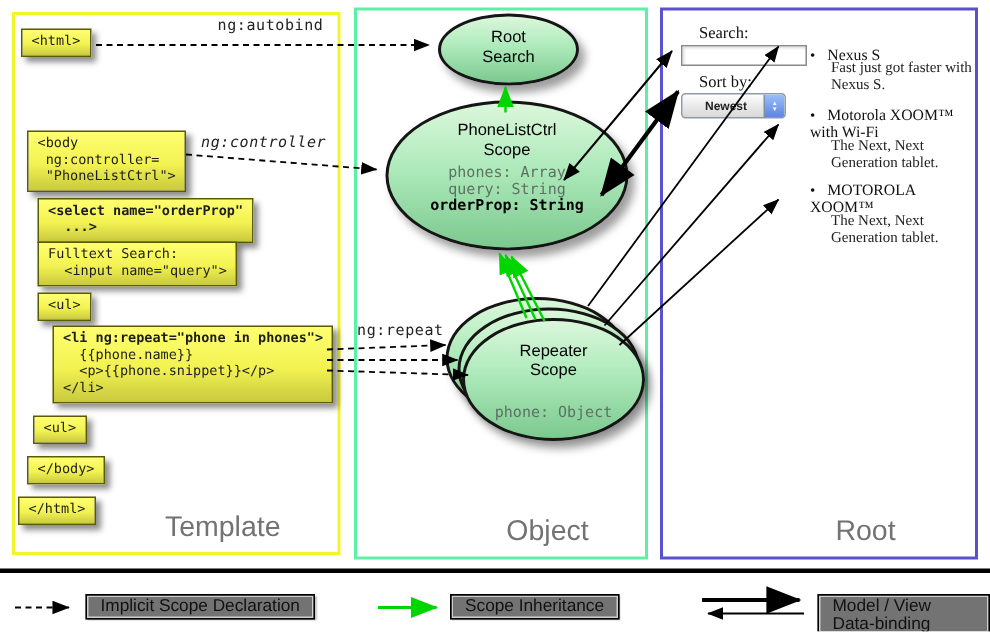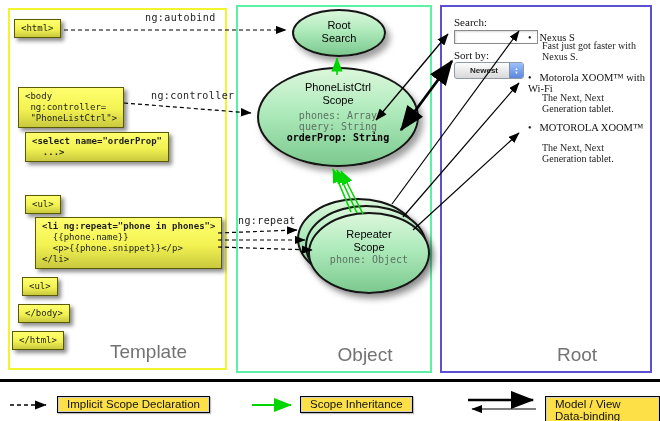--- a/index.html
+++ b/index.html
@@ -24,37 +24,37 @@
   .anno{position:absolute;z-index:3;font-family:"DejaVu Sans Mono",monospace;
         font-size:10px;color:#222;letter-spacing:.4px;}
   
   .ellipse{position:absolute;z-index:2;border:2px solid #151515;border-radius:50%;
            background:linear-gradient(to bottom,#dbf7db 0%,#aeeabb 45%,#7cc98f 100%);
            box-shadow:4px 5px 6px rgba(0,0,0,.38);text-align:center;}
   .etitle{font-size:11px;line-height:13px;color:#000;}
   .eprop{font-family:"DejaVu Sans Mono",monospace;font-size:10px;line-height:11px;color:#5c7263;}
   .eprop.bold{color:#000;}
   
-  .vserif{font-family:"Liberation Serif",serif;}
+  .vserif{font-family:"Liberation Serif",serif;margin-left:12px;}
   .vlabel{position:absolute;font-size:11px;color:#111;}
   .vinput{position:absolute;width:78px;height:12px;border:1px solid #8a8a8a;
           background:#fff;box-shadow:inset 1px 1px 2px rgba(0,0,0,.15);font-size:10px;padding:0 2px;}
   .vselect{position:absolute;width:68px;height:15px;border:1px solid #8f9aa8;border-radius:3px;
            background:linear-gradient(to bottom,#fdfdfd,#d8d8d8);display:flex;align-items:center;
            justify-content:space-between;overflow:hidden;cursor:default;}
   .vselect .sel-text{font-size:8px;font-weight:bold;padding-left:15px;color:#222;}
   .vselect .stepper{width:13px;height:100%;background:linear-gradient(to bottom,#9cc0fa 0%,#5c86e0 100%);
            border-left:1px solid #7f8fa8;display:flex;flex-direction:column;align-items:center;
            justify-content:center;color:#fff;font-size:4px;line-height:4px;}
   .vitem-title{position:absolute;font-size:10.5px;color:#111;}
   .vitem-desc{position:absolute;font-size:10px;color:#222;}
   .bullet{display:inline-block;margin-right:8px;font-size:10px;}
   
   .separator{position:absolute;left:0;top:379px;width:660px;height:3px;background:#000;z-index:2;}
-  .legendbox{position:absolute;z-index:2;background:#fde047;border:1px solid #000;
+  .legendbox{position:absolute;z-index:2;background:#737373;border:1px solid #000;
              box-shadow:inset 0 0 0 1px #cfcfcf,1px 1px 1px rgba(0,0,0,.25);
              font-size:11.5px;padding:1px 9px 2px 9px;color:#111;}
   
   .arrows{position:absolute;left:0;top:0;z-index:10;pointer-events:none;}
 </style>
 </head>
 <body>
 
 <div class="canvas">
 
@@ -93,62 +93,66 @@
     </div>
   <div class="codebox" style="left:18px;top:87px;">
       <span class="pre">&lt;body
  ng:controller=
  "PhoneListCtrl"&gt;</span>
     </div>
   <div class="codebox" style="left:25px;top:132px;">
       <span class="pre bold">&lt;select name="orderProp"
   ...&gt;</span>
     </div>
+  <div class="codebox" style="left:25px;top:161px;">
+      <span class="pre">Fulltext Search:
+  &lt;input name="query"&gt;</span>
+    </div>
   <div class="codebox" style="left:25px;top:195px;">
       <span class="pre">&lt;ul&gt;</span>
     </div>
   <div class="codebox" style="left:35px;top:217px;">
       <span class="pre bold">&lt;li ng:repeat="phone in phones"&gt;</span>
       <span class="pre">  {{phone.name}}
   &lt;p&gt;{{phone.snippet}}&lt;/p&gt;
 &lt;/li&gt;</span>
     </div>
   <div class="codebox" style="left:22px;top:277px;">
       <span class="pre">&lt;ul&gt;</span>
     </div>
   <div class="codebox" style="left:18px;top:304px;">
       <span class="pre">&lt;/body&gt;</span>
     </div>
   <div class="codebox" style="left:12px;top:331px;">
       <span class="pre">&lt;/html&gt;</span>
     </div>
 
   <div class="anno" style="left:145px;top:12px;">ng:autobind</div>
-  <div class="anno" style="left:151px;top:90px;">ng:controller</div>
+  <div class="anno" style="left:134px;top:90px;font-style:italic;">ng:controller</div>
   <div class="anno" style="left:238px;top:215px;">ng:repeat</div>
 
   <div class="ellipse" style="left:292px;top:9px;width:90px;height:44px;">
     <div class="etitle pre" style="padding-top:8px;">Root
 Search</div>
   </div>
 
   <div class="ellipse" style="left:257px;top:67px;width:158px;height:96px;">
     <div class="etitle pre" style="padding-top:12px;">PhoneListCtrl
 Scope</div>
     <div class="eprop" style="margin-top:3px;">phones: Array</div>
     <div class="eprop">query: String</div>
     <div class="eprop bold">orderProp: String</div>
   </div>
 
   <div class="ellipse" style="left:297px;top:198px;width:118px;height:78px;"></div>
   <div class="ellipse" style="left:305px;top:205px;width:118px;height:78px;"></div>
   <div class="ellipse" style="left:308px;top:212px;width:118px;height:78px;">
     <div class="etitle pre" style="padding-top:14px;">Repeater
 Scope</div>
-    <div class="eprop" style="margin-top:0;">phone: Object</div>
+    <div class="eprop" style="margin-top:16px;">phone: Object</div>
   </div>
 
   <div class="separator"></div>
   <div class="legendbox" style="left:57px;top:396px;">Implicit Scope Declaration</div>
   <div class="legendbox" style="left:300px;top:396px;">Scope Inheritance</div>
   <div class="legendbox" style="left:545px;top:396px;">Model / View Data-binding</div>
 
   <svg class="arrows" width="660" height="421">
     <defs>
       <marker id="mb" markerWidth="10" markerHeight="8" refX="8.5" refY="3.5" orient="auto">

